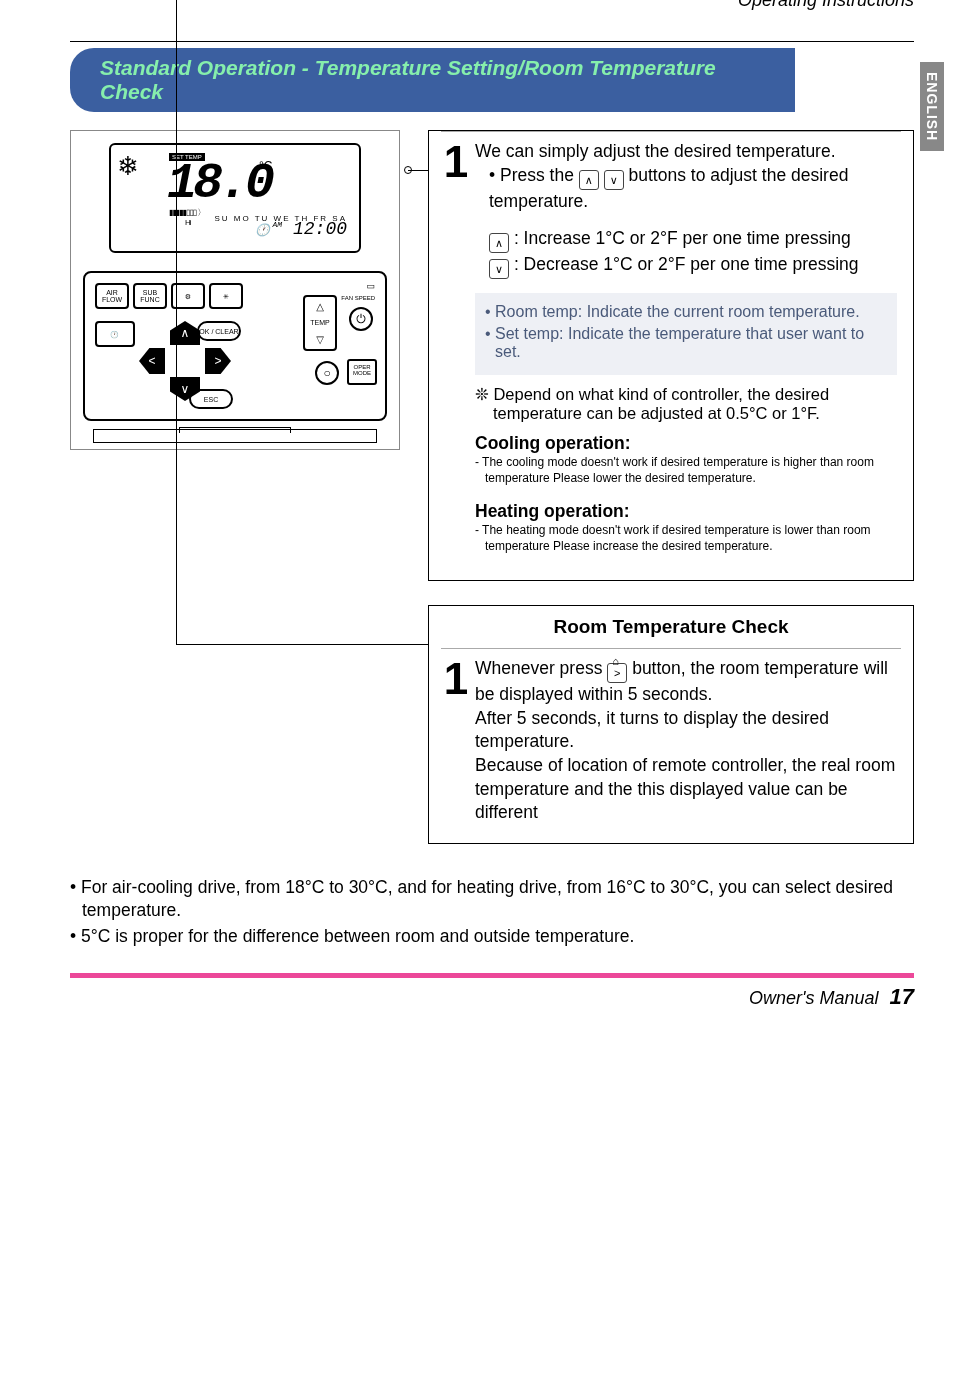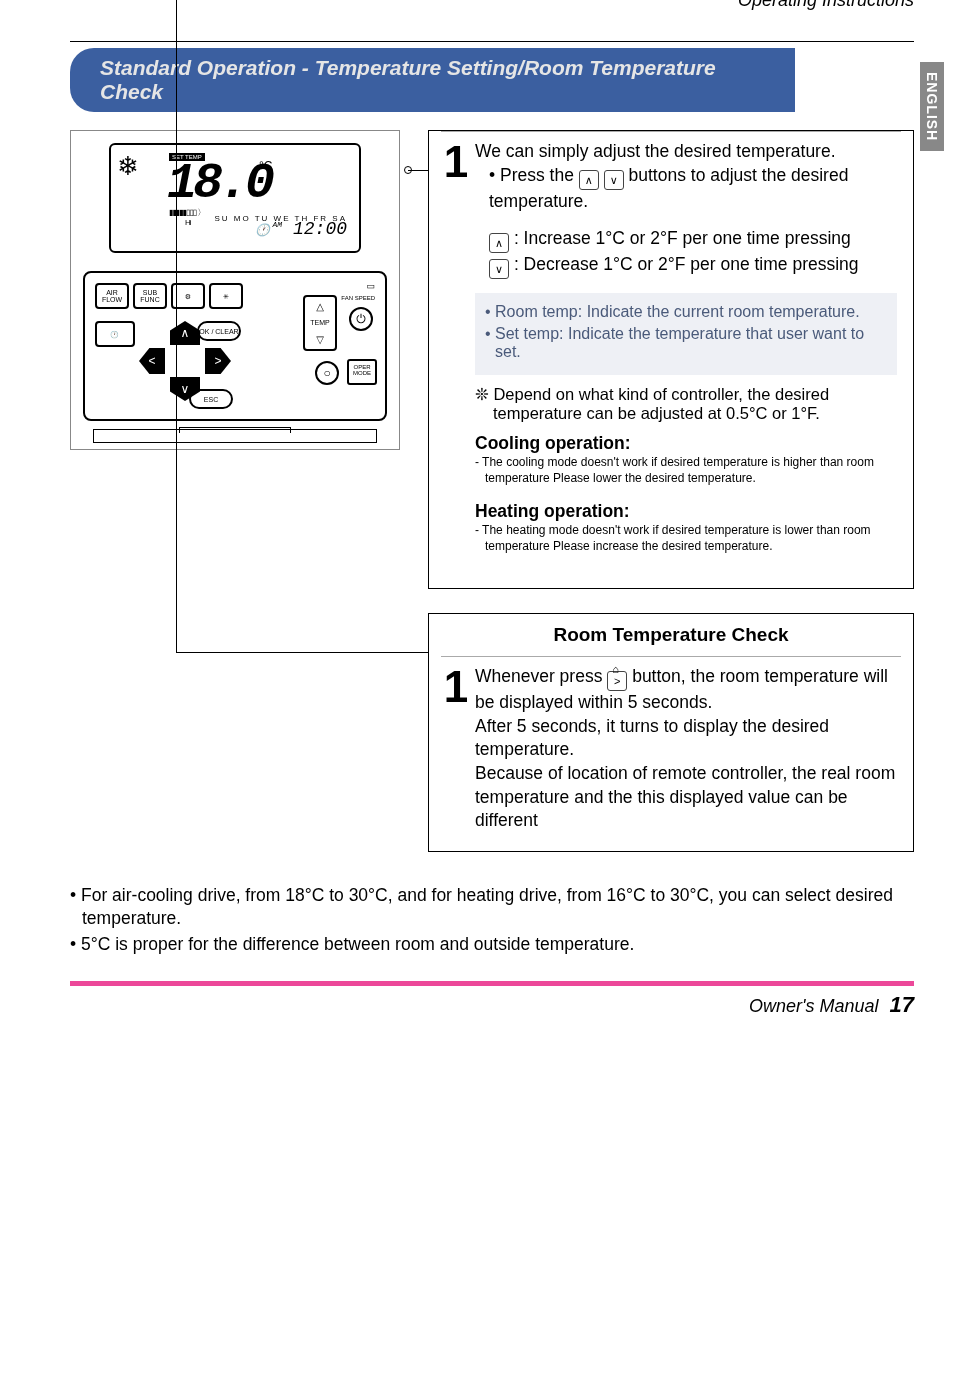--- a/index.html
+++ b/index.html
@@ -34,21 +34,21 @@
     color: #fff;
     writing-mode: vertical-rl;
     text-orientation: mixed;
     padding: 10px 4px;
     font-size: 14px;
     font-weight: bold;
     letter-spacing: 1px;
   }
   .title-pill {
     background: #3b5fa0;
-    color: #e5e5e5;
+    color: #86efac;
     font-style: italic;
     font-weight: bold;
     font-size: 21px;
     padding: 8px 20px 8px 30px;
     border-radius: 24px 0 0 24px;
     margin-bottom: 18px;
     width: 725px;
   }
   .content-row {
     display: flex;
@@ -301,21 +301,21 @@
         <div class="note-block">
           <div>• Room temp: Indicate the current room temperature.</div>
           <div>• Set temp: Indicate the temperature that user want to set.</div>
         </div>
         <div class="star-note">❊ Depend on what kind of controller, the desired temperature can be adjusted at 0.5°C or 1°F.</div>
 
         <div class="section-head">Cooling operation:</div>
         <div class="section-body">- The cooling mode doesn't work if desired temperature is higher than room temperature Please lower the desired temperature.</div>
 
         <div class="section-head">Heating operation:</div>
-        <div class="section-body" style="margin-bottom:20px">- The heating mode doesn't work if desired temperature is lower than room temperature Please increase the desired temperature.</div>
+        <div class="section-body" style="margin-bottom:12px">- The heating mode doesn't work if desired temperature is lower than room temperature Please increase the desired temperature.</div>
       </div>
 
       <div class="connector-wrap">
         <div class="connector" style="left:-252px; top:-762px; width:252px; height:802px;"></div>
 
       </div>
 
       <div class="box">
         <div class="box-title">Room Temperature Check</div>
         <div class="sep"></div>

